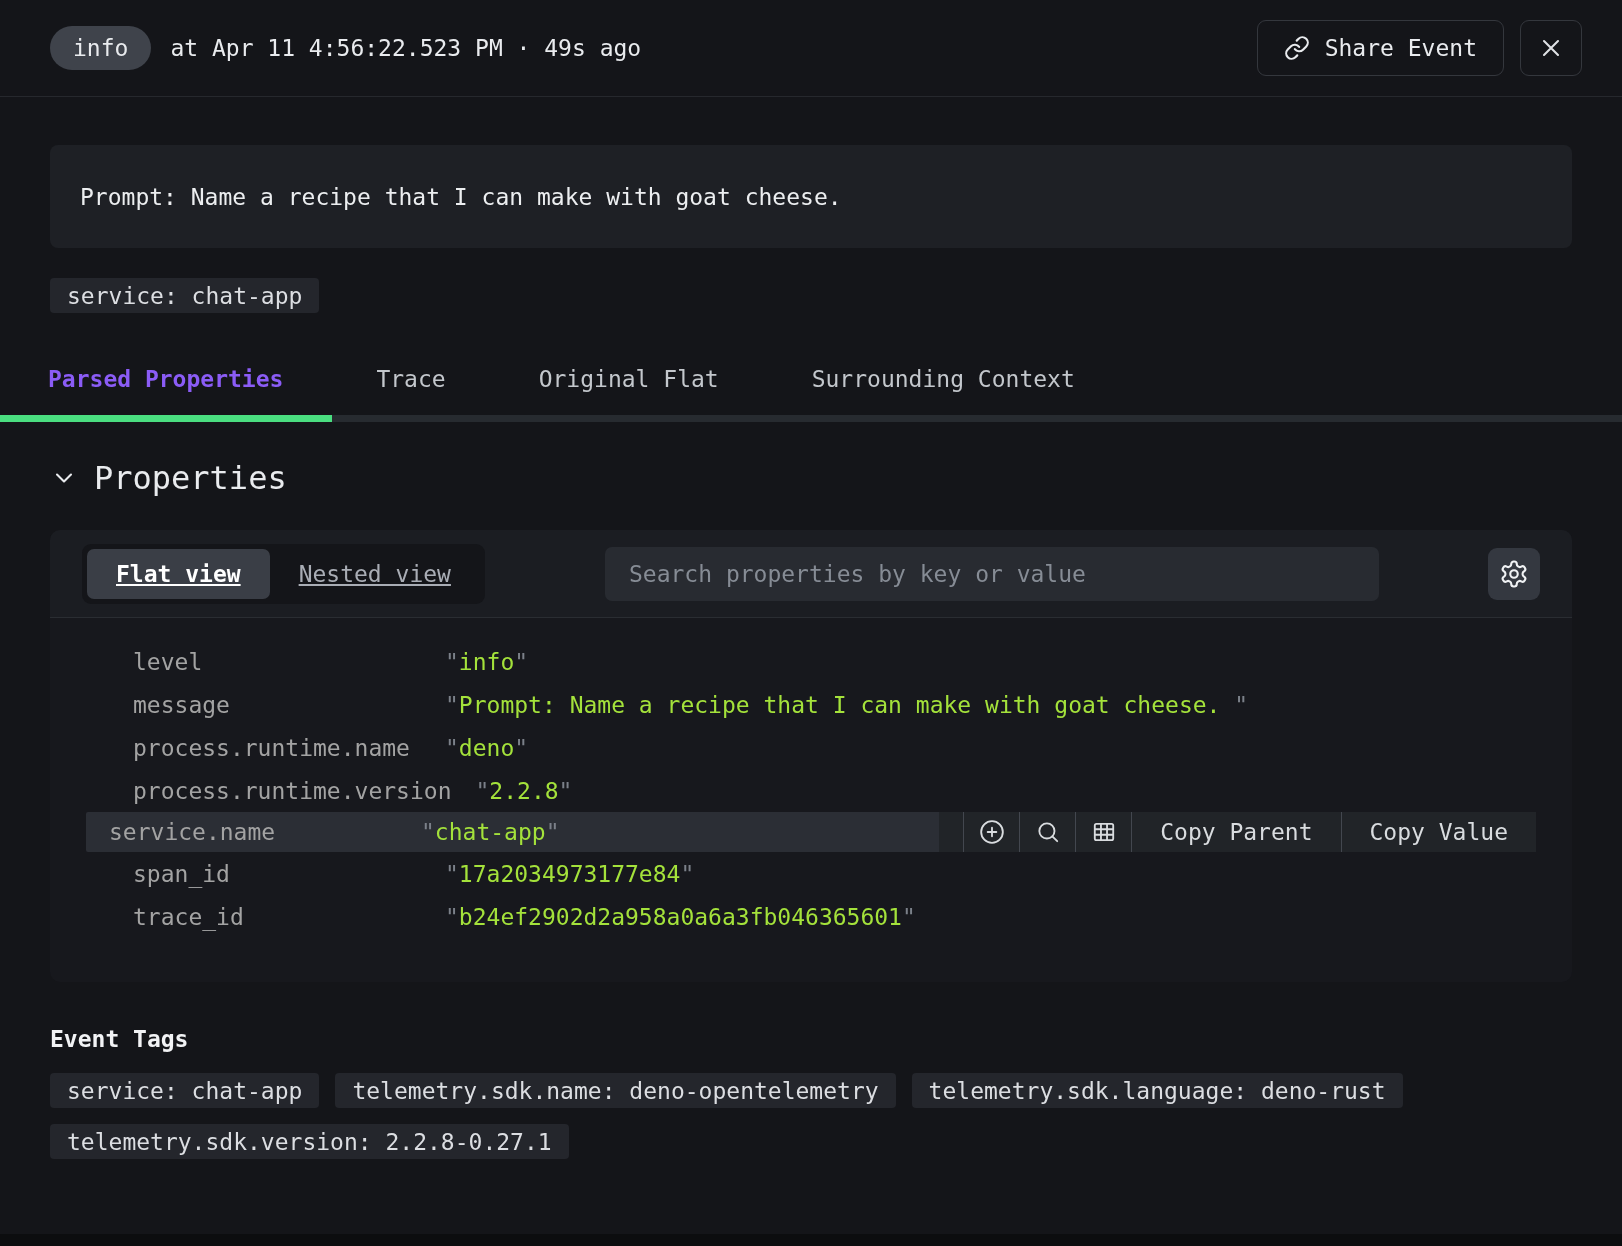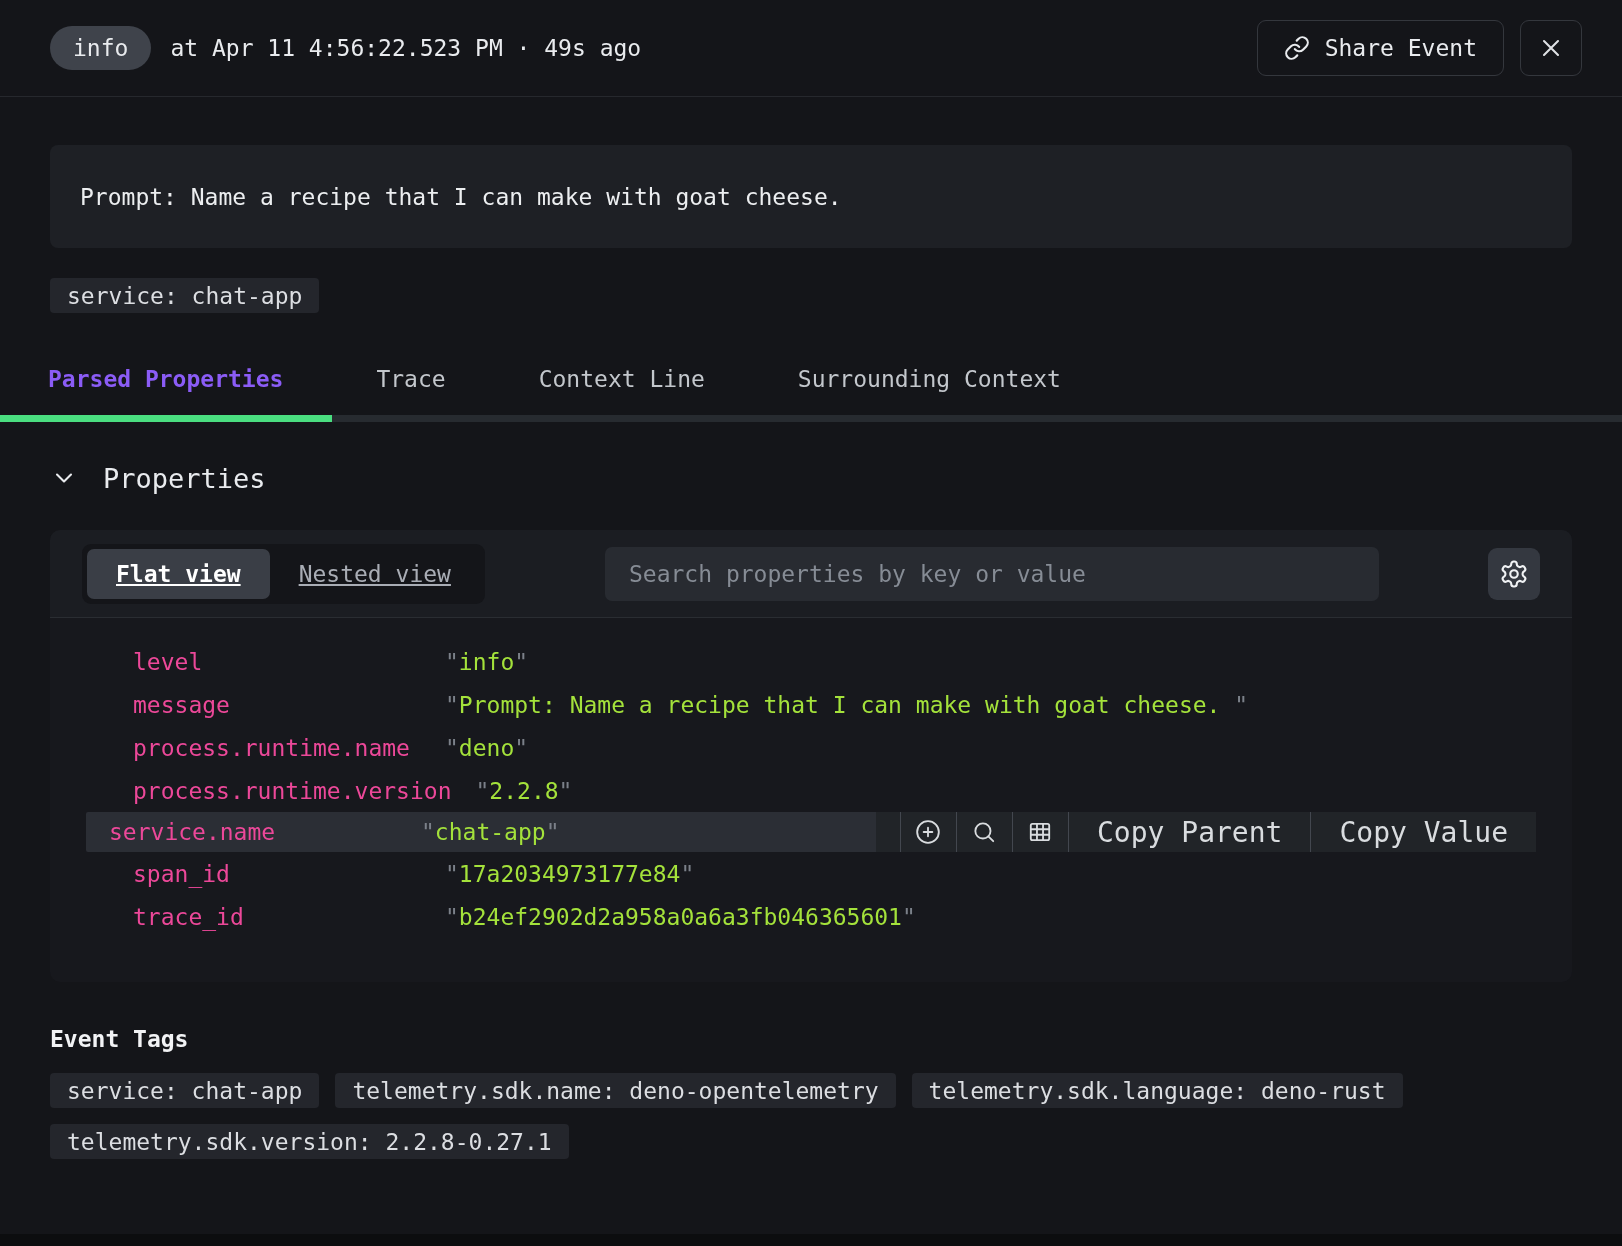--- a/index.html
+++ b/index.html
@@ -61,22 +61,22 @@
     height:48px; padding-left:48px;
   }
   .tab { color:#c3c7cc; cursor:pointer; white-space:pre; }
   .tab.active { color:#8b5cf6; font-weight:bold; }
   .tab-bar { position:relative; margin-top:12px; height:7px; background:#272b30; }
   .tab-indicator { position:absolute; left:0; top:0; height:7px; width:332px; background:#4ade80; }
 
   
   .props-header {
     margin:40px 50px 0; height:32px;
-    display:flex; align-items:center; gap:25px;
-    color:#e9ebee; font-size:27px; cursor:pointer;
+    display:flex; align-items:center; gap:16px;
+    color:#e9ebee; font-size:32px; cursor:pointer;
   }
 
   
   .card {
     margin:36px 50px 0;
     background:#17181d; border-radius:10px; overflow:hidden;
   }
   .card-toolbar {
     height:88px; background:#1b1d22;
     border-bottom:1px solid #2a2d32;
@@ -104,40 +104,40 @@
     display:flex; align-items:center; justify-content:center;
     color:#f0f2f4; cursor:pointer;
   }
 
   
   .prop-table { padding:22px 0 44px; }
   .prop-row {
     height:43px; display:flex; align-items:center;
     padding-left:83px; cursor:default;
   }
-  .pk { color:#ec4899; min-width:288px; margin-right:24px; white-space:pre; }
+  .pk { color:#a3a3a3; min-width:288px; margin-right:24px; white-space:pre; }
   .pv { color:#a4e23b; white-space:pre; }
   .pv::before, .pv::after { content:'"'; color:#7b8089; }
 
   .prop-row.highlight {
     margin:0 36px; padding-left:23px; height:40px;
     background:#2b2e35; border-radius:2px;
     position:relative;
   }
   .row-actions {
     position:absolute; right:0; top:0; height:100%;
     display:flex; align-items:stretch;
     background:#212428;
   }
   .act-pad { width:24px; }
   .act {
     display:flex; align-items:center; justify-content:center;
     border-left:1px solid #43474f;
     background:transparent; color:#d9dcdf;
-    font-family:inherit; font-size:28px; cursor:pointer;
+    font-family:inherit; font-size:23px; cursor:pointer;
     border-top:none; border-bottom:none; border-right:none;
   }
   .act.icon-cell { width:56px; }
   .act.text-cell { padding:0 28px; white-space:pre; }
 
   
   .event-tags { margin:44px 50px 0; }
   .event-tags-title { font-weight:bold; color:#f2f3f5; }
   .tag-list { margin-top:21px; display:flex; flex-wrap:wrap; gap:16px; max-width:1522px; }
 
@@ -176,21 +176,21 @@
   <div class="prompt-box">
     <span>Prompt: Name a recipe that I can make with goat cheese.</span>
   </div>
   <div class="chip service-chip">service: chat-app</div>
 </div>
 
 <div class="tabs">
   <div class="tab-labels">
     <span class="tab active">Parsed Properties</span>
     <span class="tab">Trace</span>
-    <span class="tab">Context Line</span>
+    <span class="tab">Original Flat</span>
     <span class="tab">Surrounding Context</span>
   </div>
   <div class="tab-bar">
     <div class="tab-indicator"></div>
   </div>
 </div>
 
 <div class="props-header">
   <span>
     <svg width="28" height="28" viewBox="0 0 24 24" fill="none" stroke="currentColor" stroke-width="1.8" stroke-linecap="round" stroke-linejoin="round">

